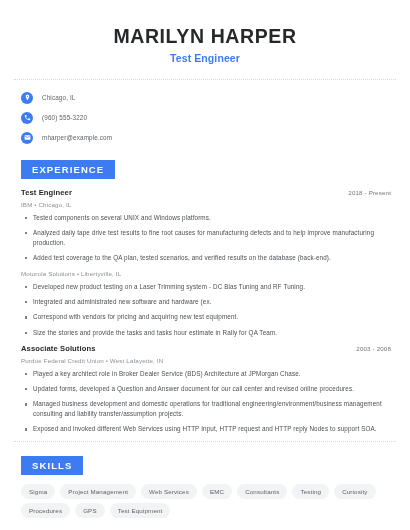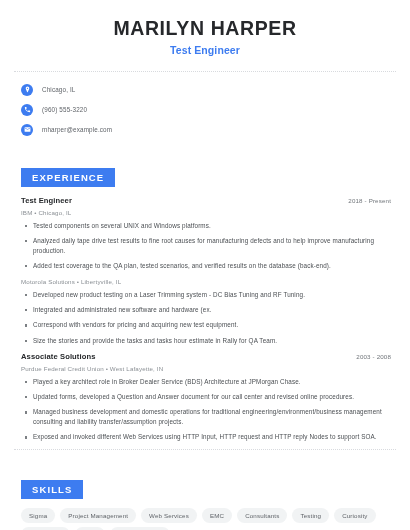--- a/index.html
+++ b/index.html
@@ -11,21 +11,21 @@
     width: 410px;
     height: 530px;
     font-family: "Liberation Sans", sans-serif;
     color: #3c4043;
     overflow: hidden;
   }
   .resume {
     width: 410px;
     height: 476px;
     box-sizing: border-box;
-    padding: 0 14px;
+    padding: 8px 14px;
     background: #ffffff;
     position: relative;
   }
 
   
   .header {
     text-align: center;
     padding-top: 17px;
   }
   .name {
@@ -76,21 +76,21 @@
   }
   .contact-icon svg { display: block; }
   .contact-text {
     font-size: 6.3px;
     color: #5f6368;
     margin-left: 9px;
     letter-spacing: 0.15px;
   }
 
   
-  .section { margin-top: 29px; }
+  .section { margin-top: 13px; }
   .section-badge {
     display: inline-block;
     background: #3d7cf0;
     color: #ffffff;
     font-size: 9.5px;
     font-weight: bold;
     letter-spacing: 1.1px;
     padding: 4px 11px 4px 11px;
     margin-left: 7px;
   }

